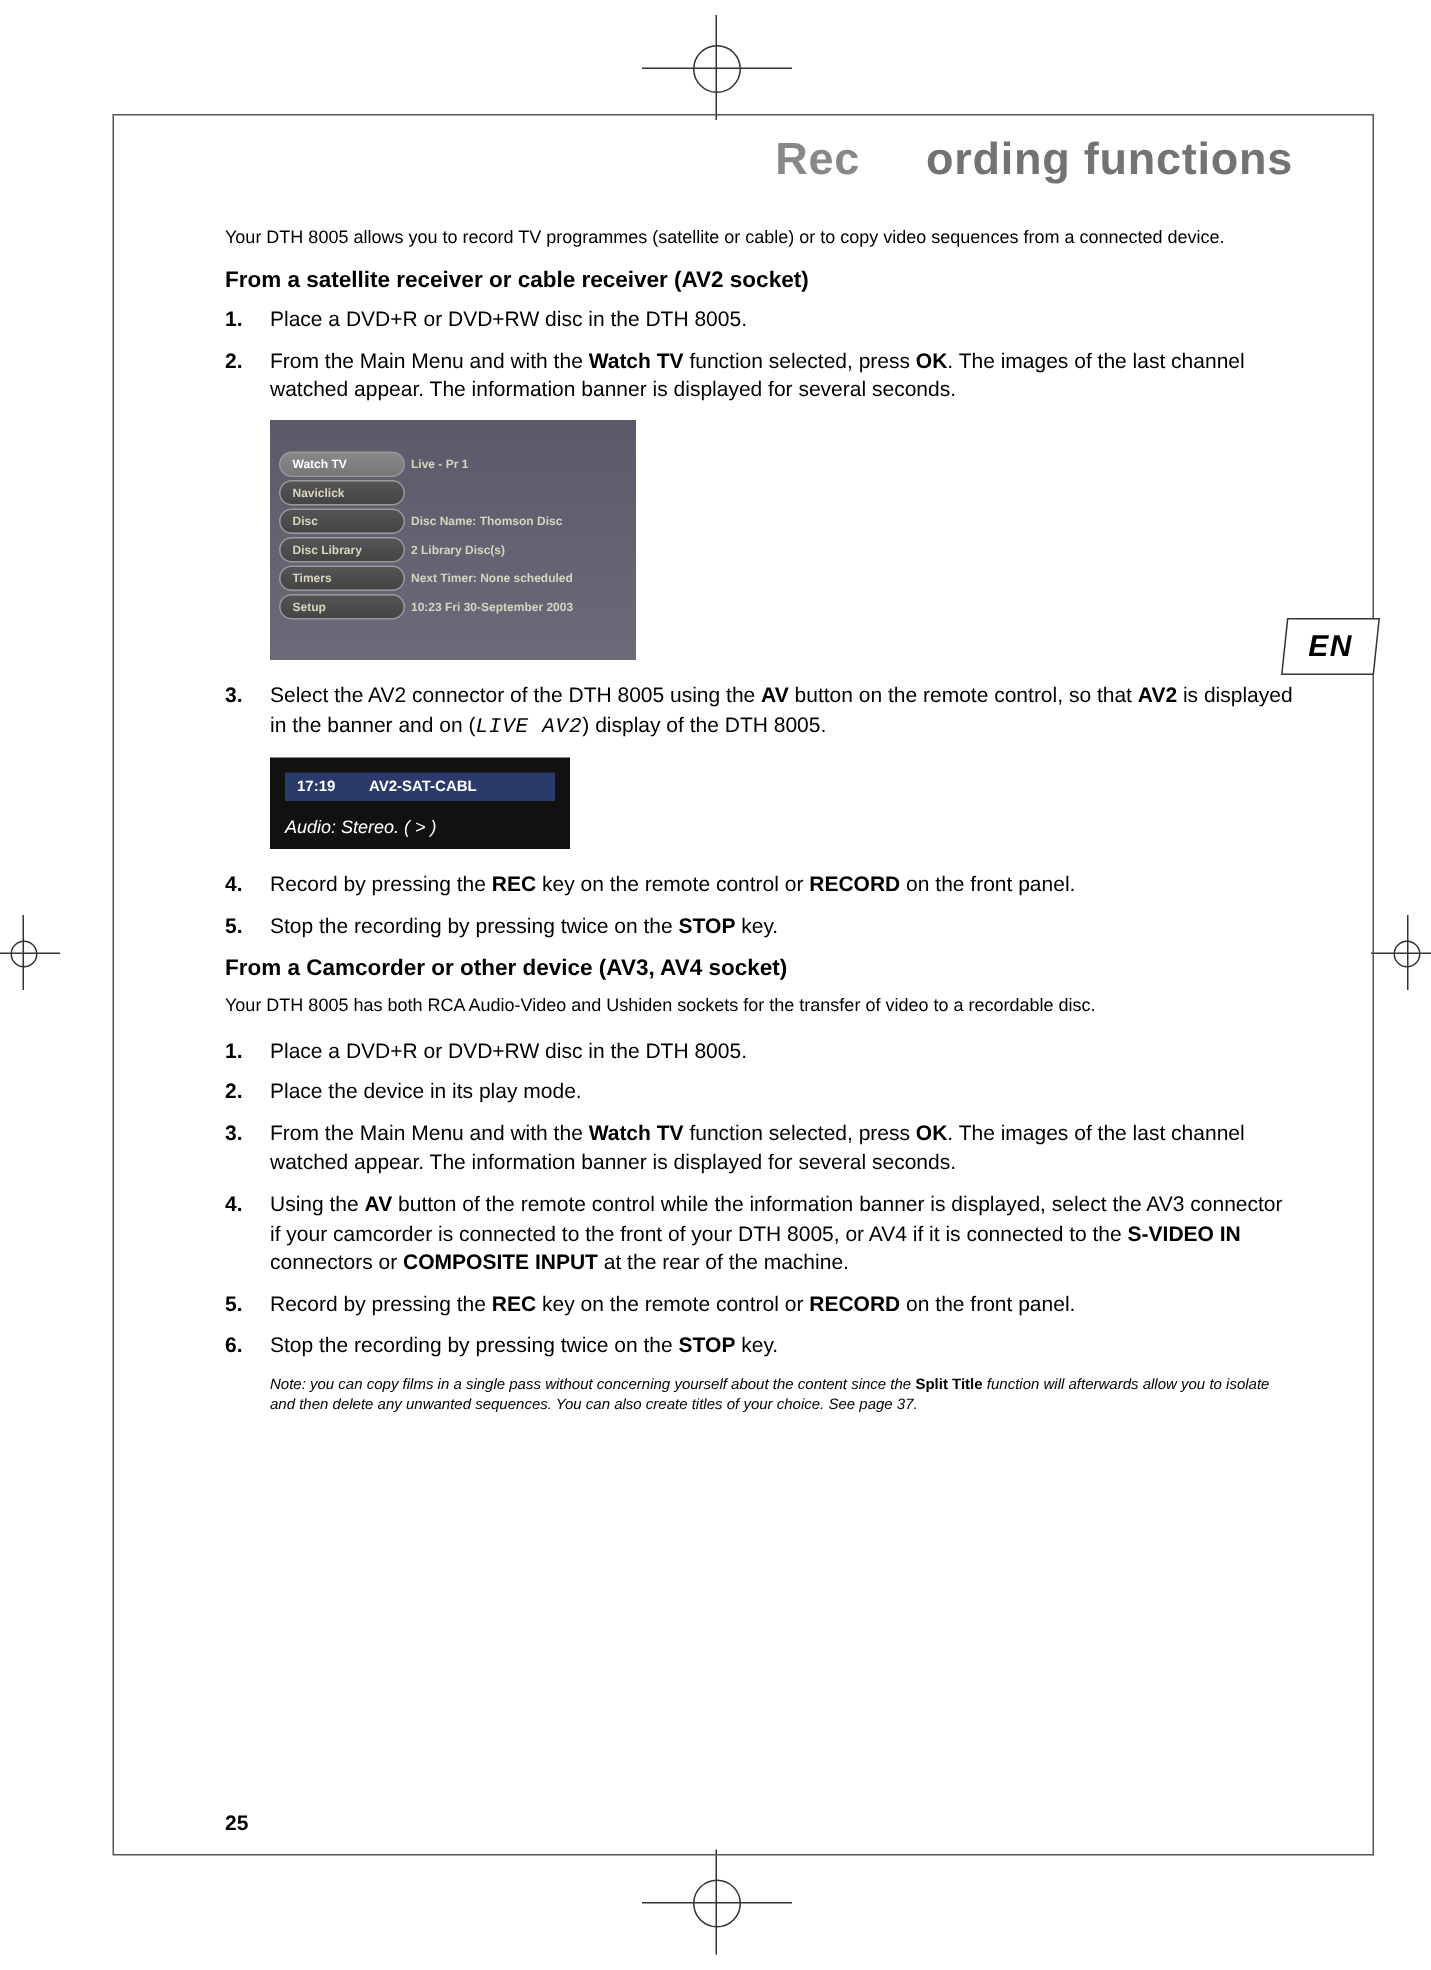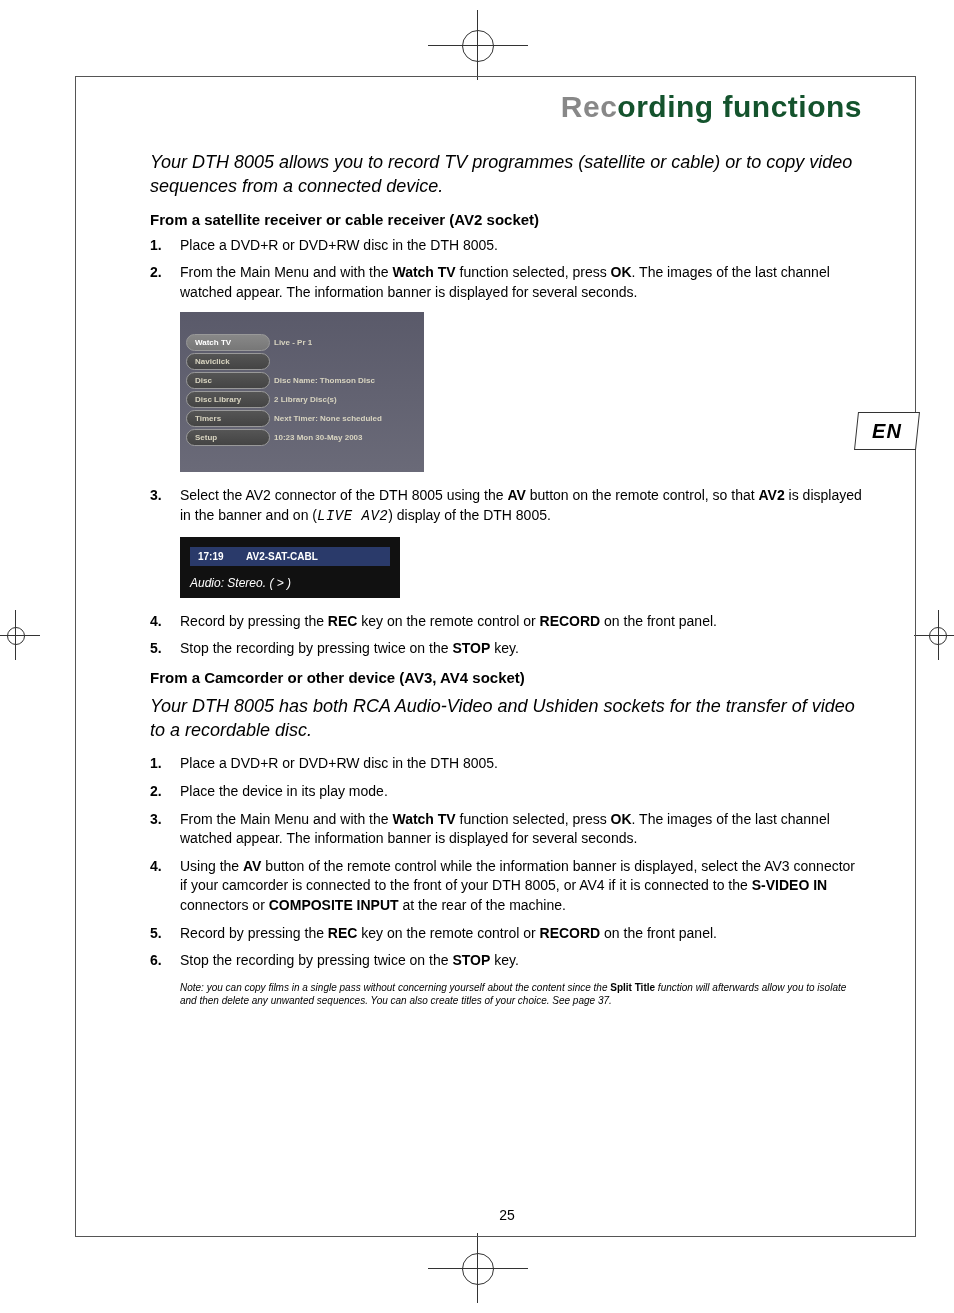--- a/index.html
+++ b/index.html
@@ -39,32 +39,31 @@
 
   .page-title {
     font-size: 30px;
     font-weight: 700;
     color: #888;
     text-align: right;
     letter-spacing: 0.5px;
     margin-bottom: 26px;
     padding-right: 2px;
   }
-  .page-title .bold-part { color:#14532d; }
+  .page-title .bold-part { color:#737373;margin-left:44px; }
 
   h2.section {
     font-size: 22px;
     font-weight: 700;
     margin: 0 0 10px 0;
   }
   p.intro {
-    font-size: 18px;
+    font-size: 12px;
     margin: 0 0 12px 0;
     line-height: 1.35;
-    font-style: italic;
   }
   h3.sub {
     font-size: 15px;
     font-weight: 700;
     margin: 8px 0 8px 0;
   }
   ol.steps {
     list-style: none;
     padding: 0;
     margin: 0 0 10px 0;
@@ -144,41 +143,40 @@
   .menu-val {
     flex:1;
     color:#d8d4c0;
     font-size:8px;
     font-weight:700;
     padding-left:4px;
   }
 
   
   .banner-shot {
-    width: 220px;
+    width: 200px;
     margin: 0 0 14px 30px;
     background: #111;
     padding: 10px 10px 6px 10px;
     box-sizing: border-box;
     color:#fff;
     font-size: 10px;
   }
   .banner-top { background:#2a3a6a; display:flex; padding:4px 8px; margin-bottom:8px;}
   .banner-top .time { width:40px; font-weight:700;}
   .banner-top .ch { font-weight:700; padding-left:8px;}
   .banner-audio { font-size:12px; padding:2px 0;font-style:italic;}
 
   .lcd { font-family: 'Courier New', monospace; font-style: italic; letter-spacing:0.5px;margin-top:42px;}
 
   .page-num {
     position:absolute;
     bottom: -30px;
     left:0; right:0;
-    text-align:center;
-    font-weight:400;
+    font-weight:700;
     font-size:14px;
   }
 </style>
 </head>
 <body>
 
 <div class="crop-target-top">
   <div class="hline"></div>
     <div class="vline"></div>
     <div class="circ"></div>
@@ -230,21 +228,21 @@
     <div class="menu-row">
         <div class="menu-btn">Disc Library</div>
         <div class="menu-val">2 Library Disc(s)</div>
       </div>
     <div class="menu-row">
         <div class="menu-btn">Timers</div>
         <div class="menu-val">Next Timer: None scheduled</div>
       </div>
     <div class="menu-row">
         <div class="menu-btn">Setup</div>
-        <div class="menu-val">10:23 Mon 30-May 2003</div>
+        <div class="menu-val">10:23 Fri 30-September 2003</div>
       </div>
   </div>
 
   <ol class="steps" start="3" style="counter-reset: step 2">
     <li><span>Select the AV2 connector of the DTH 8005 using the </span><span class="b">AV</span><span> button on the remote control, so that </span><span class="b">AV2</span><span> is displayed in the banner and on  (</span><span class="lcd">LIVE AV2</span><span>) display of the DTH 8005.</span></li>
   </ol>
 
   <div class="banner-shot">
     <div class="banner-top">
       <div class="time">17:19</div>

